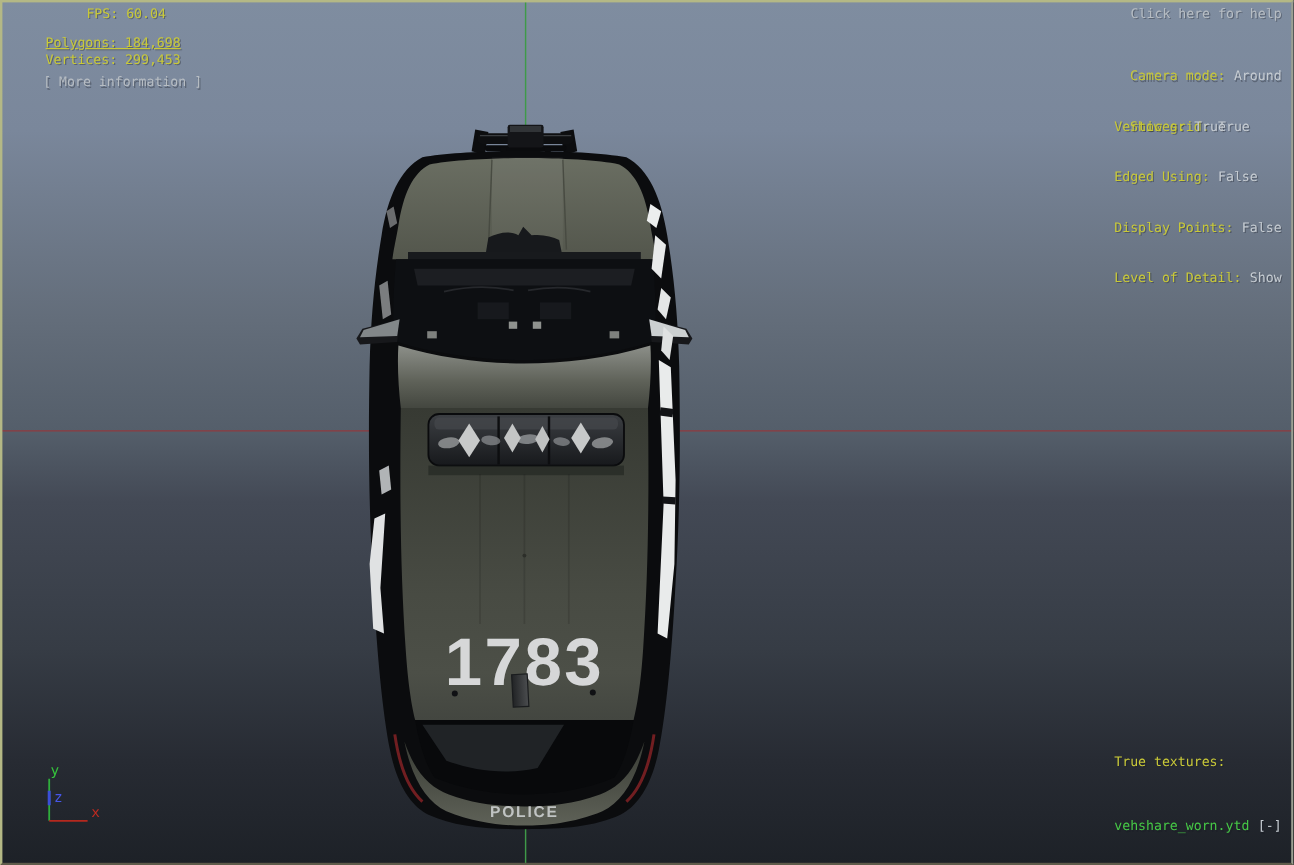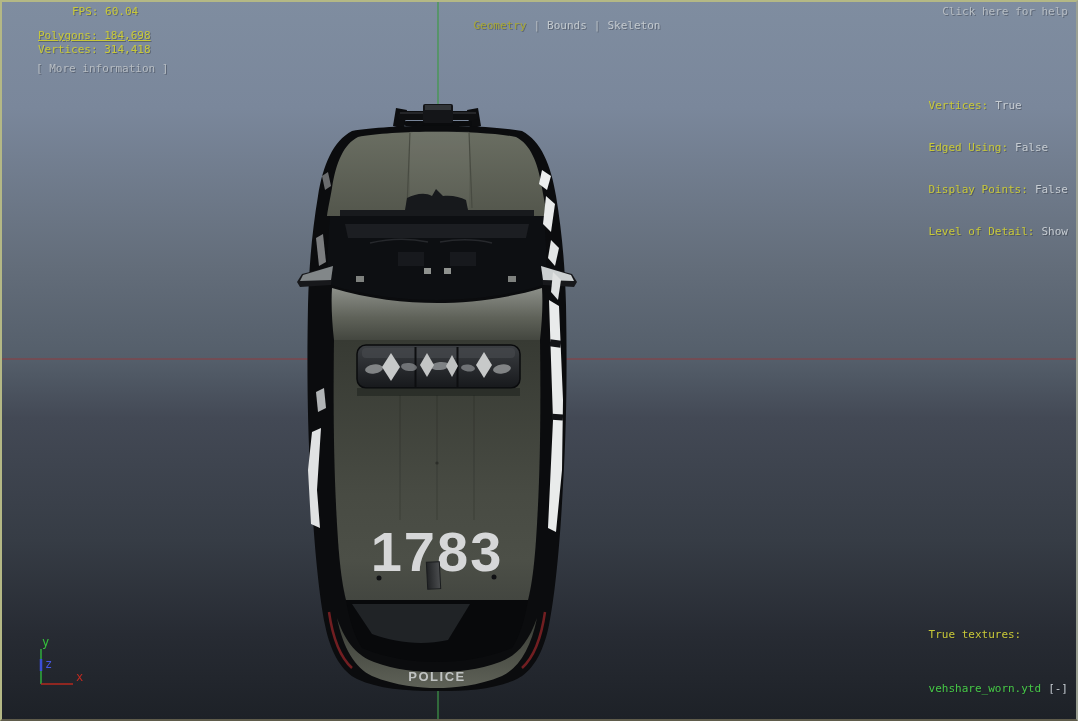--- a/index.html
+++ b/index.html
@@ -224,29 +224,30 @@
       <line x1="41" y1="659" x2="41" y2="671" stroke="#3b4fd8" stroke-width="2.5"></line>
       <line x1="41" y1="684" x2="73" y2="684" stroke="#b5281e" stroke-width="1.5"></line>
       <text x="42" y="646" font-size="12" fill="#35c23c" font-family="DejaVu Sans Mono, monospace">y</text>
       <text x="45" y="668" font-size="12" fill="#4656e8" font-family="DejaVu Sans Mono, monospace">z</text>
       <text x="76" y="681" font-size="12" fill="#c02a20" font-family="DejaVu Sans Mono, monospace">x</text>
     </g>
   </svg>
 
   <div class="hud yellow" style="left:72px; top:5px;">FPS: 60.04</div>
   <div class="hud yellow" style="left:38px; top:29px;text-decoration:underline;">Polygons: 184,698</div>
-  <div class="hud yellow" style="left:38px; top:43px;">Vertices: 314,418</div>
+  <div class="hud yellow" style="left:38px; top:43px;">Vertices: 299,453</div>
   <div class="hud dim clickable" style="left:4px; top:62px;margin-left:32px;">[ More information ]</div>
 
-  <div class="hud" style="left:447px; top:5px;">
-    <span class="tab active">Geometry</span><span class="sep">|</span><span class="tab">Bounds</span><span class="sep">|</span><span class="tab">Skeleton</span>
+
+  <div class="hud rblock dim clickable" style="top:5px;">Click here for help</div>
+
+  <div class="hud rblock" style="top:29px;">
+    <div><span class="lbl">Camera mode:</span><span class="val">Around</span></div>
+    <div><span class="lbl">Show grid:</span><span class="val">True</span></div>
   </div>
-
-  <div class="hud rblock dim clickable" style="top:5px;">Click here for help</div>
-
 
   <div class="hud rblock" style="top:71px;">
     <div><span class="lbl">Vertices:</span><span class="val">True</span></div>
     <div><span class="lbl">Edged Using:</span><span class="val">False</span></div>
     <div><span class="lbl">Display Points:</span><span class="val">False</span></div>
     <div><span class="lbl">Level of Detail:</span><span class="val">Show</span></div>
   </div>
 
   <div class="hud rblock tex" style="top:590px;">
     <div class="yellow">True textures:</div>

